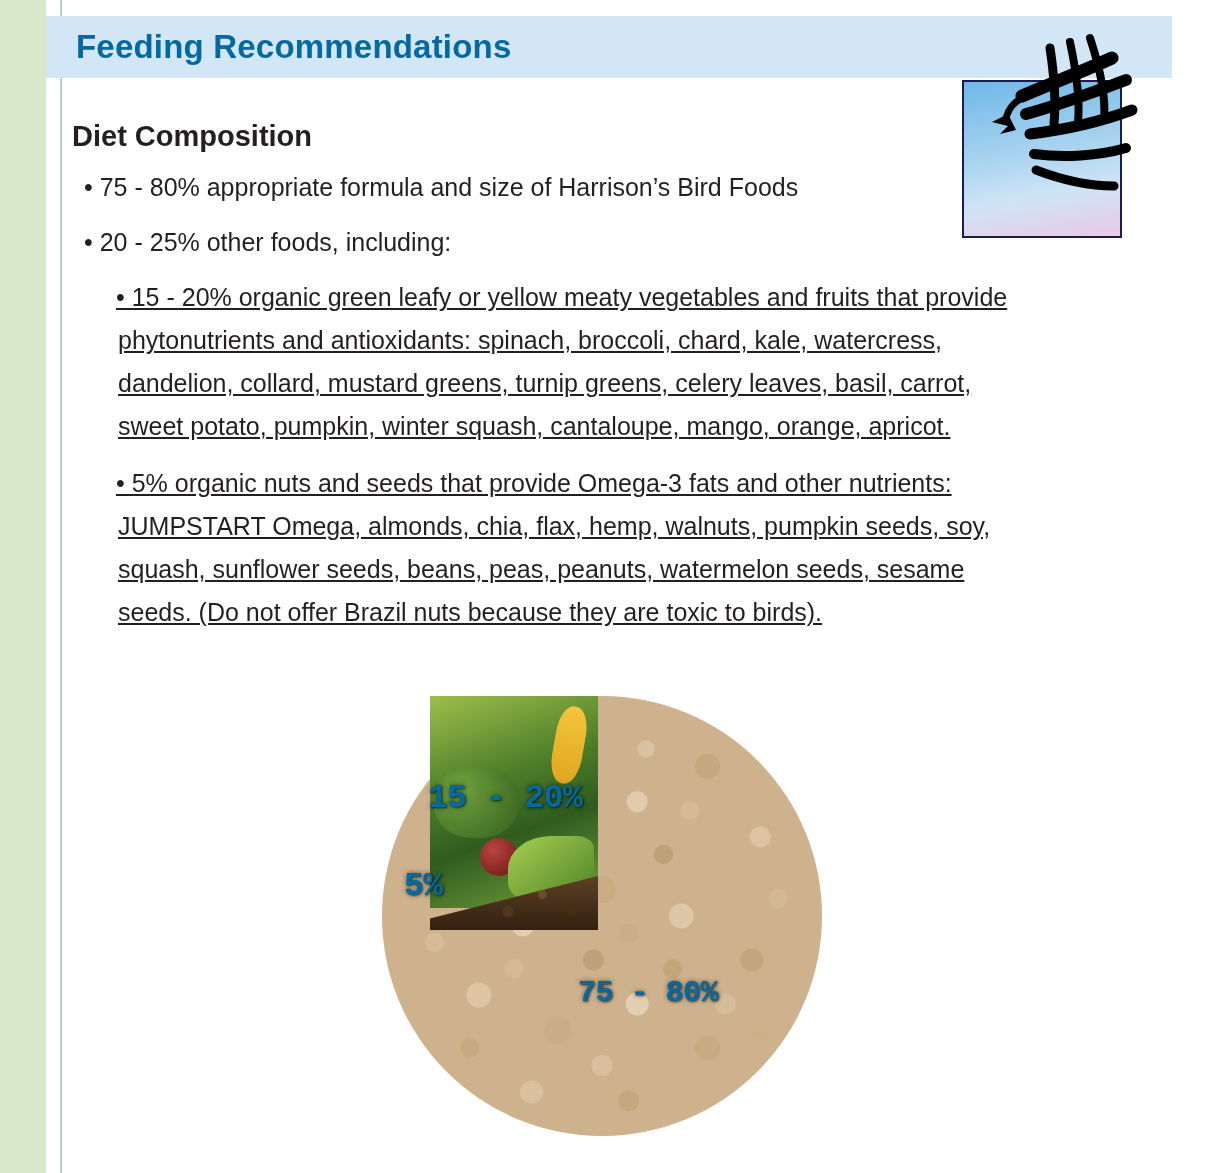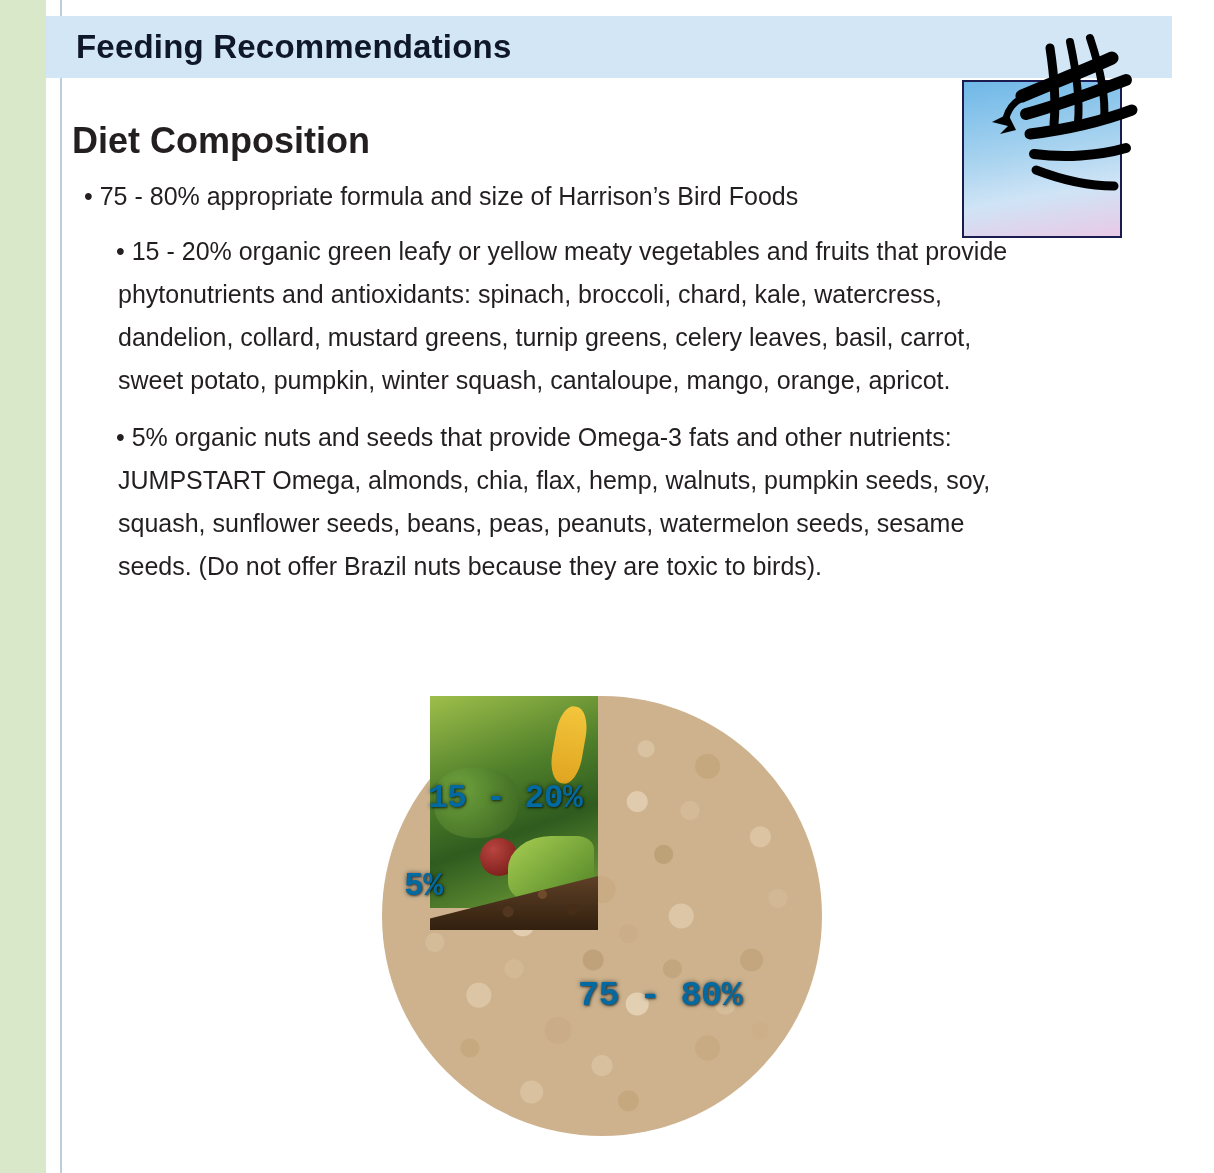--- a/index.html
+++ b/index.html
@@ -51,21 +51,21 @@
     height: 62px;
     background: #d3e6f5;
   }
   .header-title {
     position: absolute;
     left: 76px;
     top: 28px;
     font-size: 33px;
     font-weight: bold;
     letter-spacing: 0.2px;
-    color: #0f172a;
+    color: #0369a1;
     z-index: 5;
   }
 
   
   .logo {
     position: absolute;
     left: 962px;
     top: 80px;
     width: 164px;
     height: 162px;
@@ -91,37 +91,38 @@
   }
 
   
   .content {
     position: absolute;
     left: 72px;
     top: 118px;
     width: 960px;
   }
   .section-title {
-    font-size: 36px;
+    font-size: 29px;
     font-weight: bold;
     margin: 0 0 8px 0;
     line-height: 1.25;
   }
   .bullet-l1 {
     font-size: 25px;
     line-height: 1.72;
     margin: 12px;
     white-space: nowrap;
   }
   .bullet-l2 {
     font-size: 25px;
     line-height: 1.72;
     margin: 0;
     padding-left: 46px;
     text-indent: -2px;
+    text-decoration: underline;
   }
   .bullet-l2 + .bullet-l2 { margin-top: 14px; }
 
   
   .figure {
     position: absolute;
     left: 370px;
     top: 688px;
     width: 480px;
     height: 460px;
@@ -244,21 +245,21 @@
   .lbl {
     position: absolute;
     color: #0369a1;
     font-weight: bold;
     font-family: Liberation Mono, monospace;
     text-shadow: 0 0 5px rgba(0,0,0,.55), 1px 1px 2px rgba(0,0,0,.5);
     letter-spacing: -0.5px;
   }
   .lbl-veg { left: 58px; top: 92px; font-size: 33px; }
   .lbl-seed { left: 34px; top: 180px; font-size: 33px; }
-  .lbl-main { left: 208px; top: 288px; font-size: 35px; }
+  .lbl-main { left: 208px; top: 288px; font-size: 30px; }
 </style>
 </head>
 <body>
 
 <div class="left-band"></div>
 <div class="left-band-inner"></div>
 <div class="left-rule"></div>
 
 <div class="header-bar"></div>
 <div class="header-title">Feeding Recommendations</div>
@@ -277,20 +278,21 @@
       <path d="M160 20 C170 50 176 80 174 102" stroke-width="8"></path>
       <path d="M92 80 C84 84 78 92 76 100" stroke-width="7"></path>
     </g>
     <path d="M78 96 L62 104 L78 108 L70 116 L86 112 Z" fill="#000000"></path>
   </svg>
 </div>
 
 <div class="content">
   <h2 class="section-title">Diet Composition</h2>
   <p class="bullet-l1">• 75 - 80% appropriate formula and size of Harrison’s Bird Foods</p>
+  <p class="bullet-l1">• 20 - 25% other foods, including:</p>
   <p class="bullet-l2">• 15 - 20% organic green leafy or yellow meaty vegetables and fruits that provide phytonutrients and antioxidants: spinach, broccoli, chard, kale, watercress, dandelion, collard, mustard greens, turnip greens, celery leaves, basil, carrot, sweet potato, pumpkin, winter squash, cantaloupe, mango, orange, apricot.</p>
   <p class="bullet-l2">• 5% organic nuts and seeds that provide Omega-3 fats and other nutrients: JUMPSTART Omega, almonds, chia, flax, hemp, walnuts, pumpkin seeds, soy, squash, sunflower seeds, beans, peas, peanuts, watermelon seeds, sesame seeds. (Do not offer Brazil nuts because they are toxic to birds).</p>
 </div>
 
 <div class="figure">
   <div class="kibble"></div>
   <div class="wedge-clip">
     <div class="veg-wedge">
       <div class="corn"></div>
       <div class="broc"></div>

